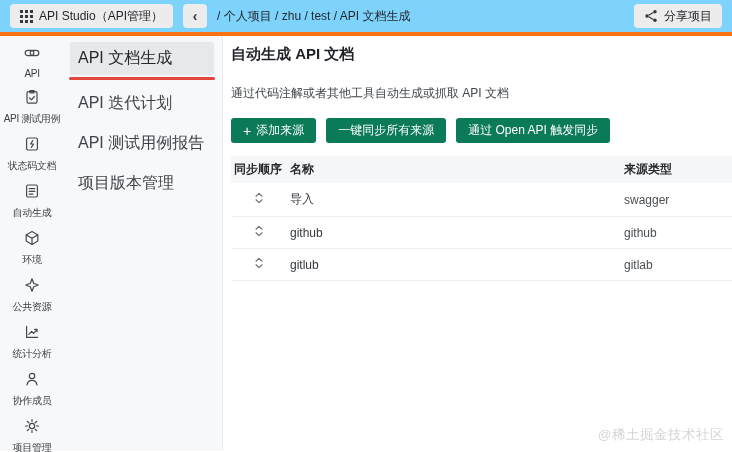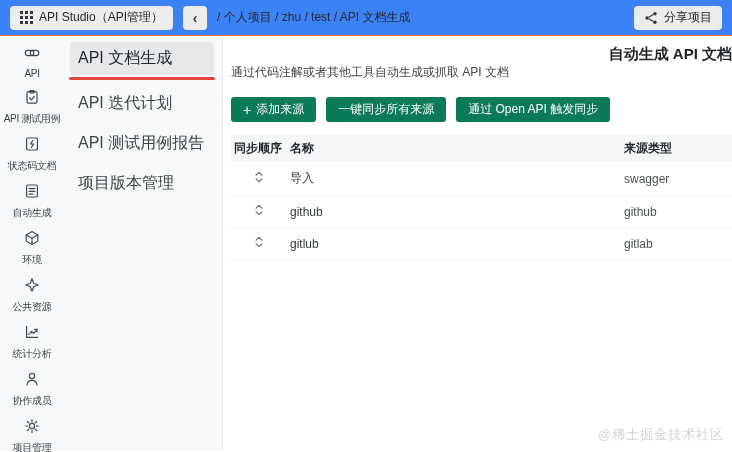--- a/index.html
+++ b/index.html
@@ -10,22 +10,22 @@
     color: #1f2329;
     position: relative;
   }
   
   .header {
     height: 36px;
     display: flex;
     align-items: center;
     gap: 10px;
     padding: 0 10px;
-    border-bottom: 1px solid #f97316;
-    background: #3b82f6;
+    border-bottom: 4px solid #f97316;
+    background: #7dd3fc;
   }
   .chip-btn {
     display: inline-flex;
     align-items: center;
     gap: 6px;
     height: 24px;
     padding: 0 10px;
     background: #ececec;
     border: none;
     border-radius: 4px;
@@ -119,21 +119,21 @@
     border-radius: 2px;
     margin: 2px 7px 7px 5px;
   }
   
   .main {
     flex: 1;
     background: #fff;
     padding: 9px 0 0 8px;
     position: relative;
   }
-  .page-title { font-size: 15px; font-weight: bold; margin-bottom: 0; color: #1f2329; text-align: right; }
+  .page-title { font-size: 15px; font-weight: bold; margin-bottom: 21px; color: #1f2329; }
   .page-desc { font-size: 12px; color: #41464b; margin-bottom: 16px; }
   .btn-row { display: flex; gap: 10px; margin-bottom: 13px; }
   .green-btn {
     background: #0a7a58;
     color: #fff;
     border: none;
     border-radius: 3px;
     height: 25px;
     padding: 0 12px;
     font-size: 12px;

